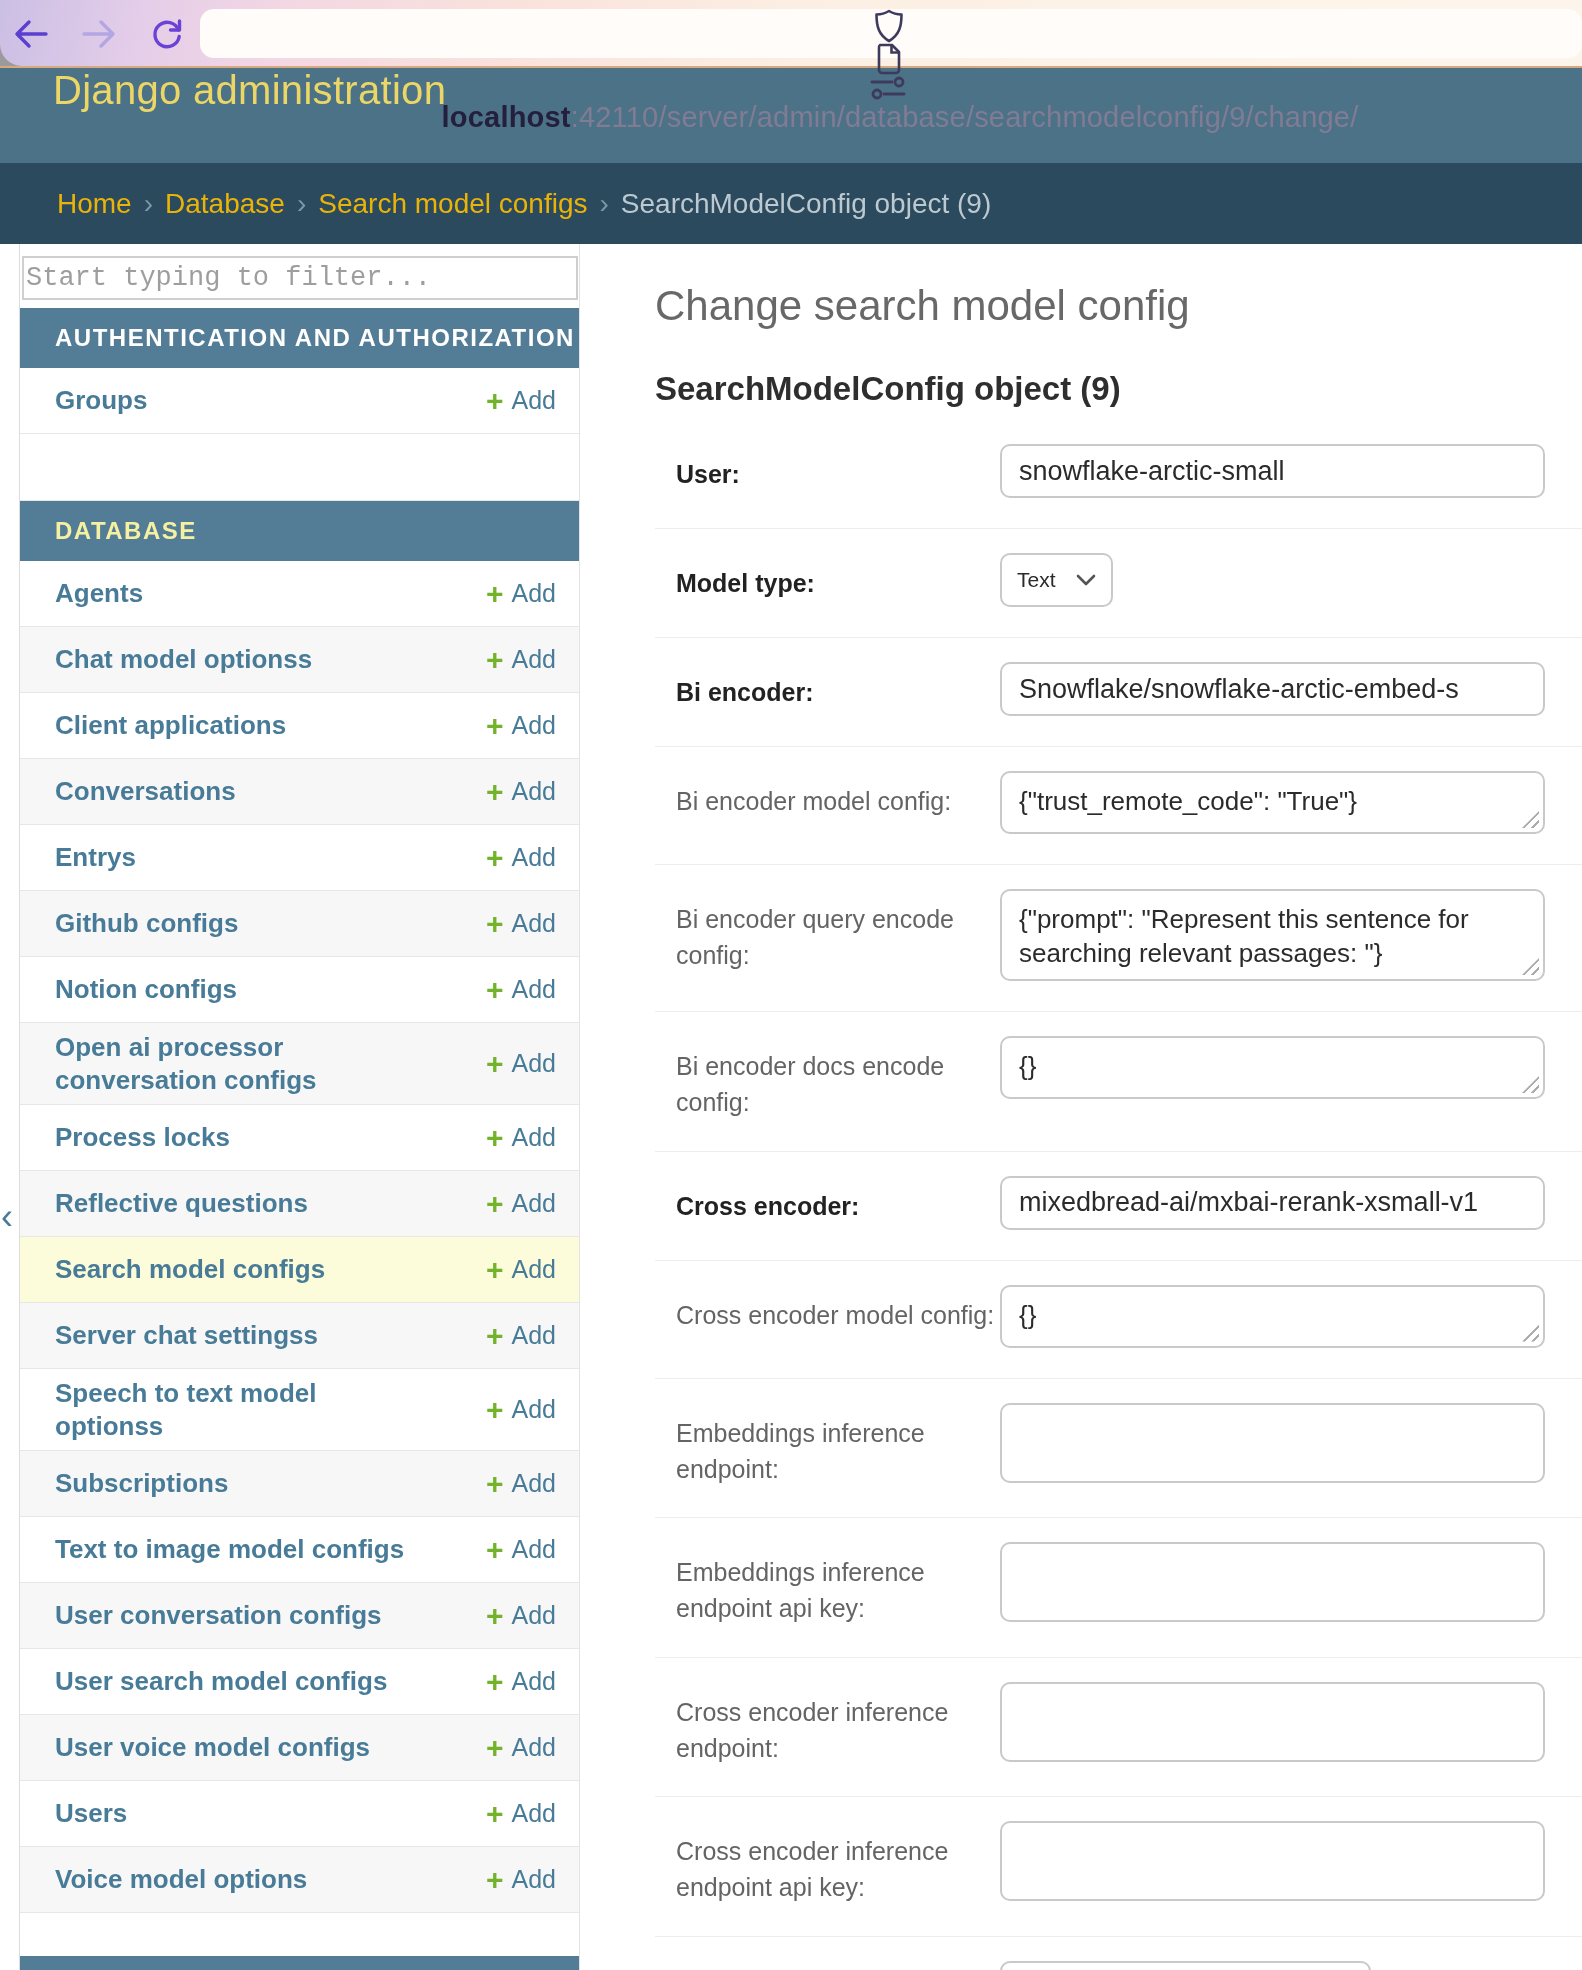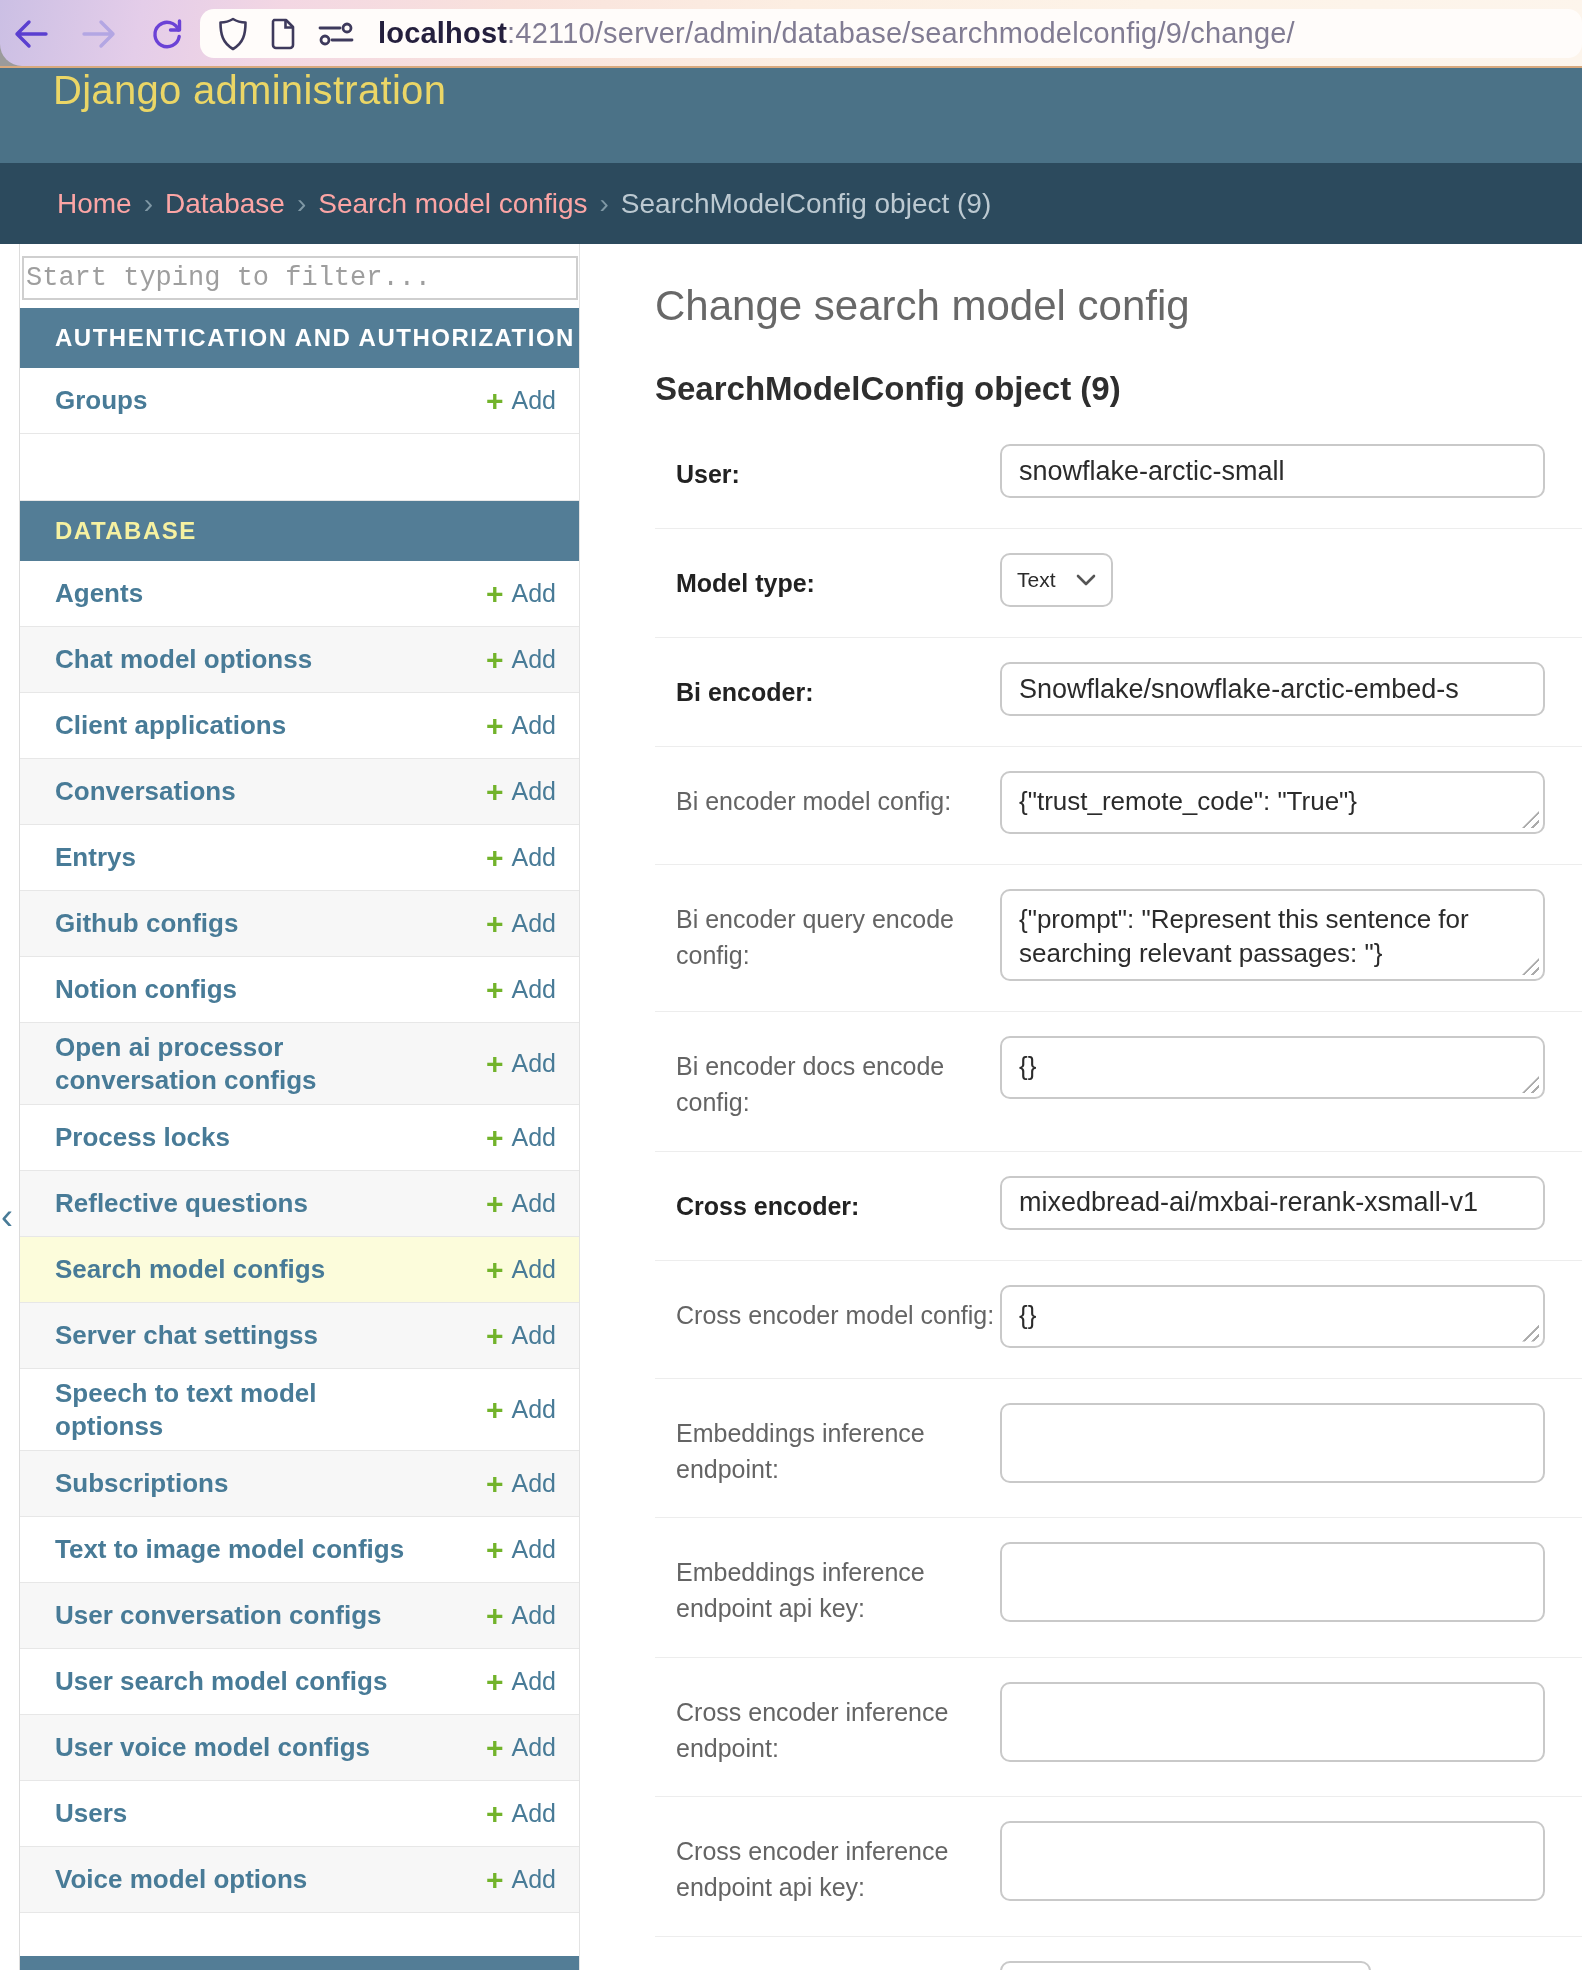--- a/index.html
+++ b/index.html
@@ -7,32 +7,32 @@
               font-family:"Liberation Sans","DejaVu Sans",sans-serif; }
 
   
   .chrome { position:relative; height:68px; border-bottom:2px solid #d8a97e; }
   .chrome-corner { position:absolute; left:0; bottom:0; width:26px; height:26px; background:#9b9b9b; }
   .chrome-grad { position:absolute; inset:0; border-bottom-left-radius:22px;
     background:linear-gradient(100deg,#cbbfe4 0%,#e4cde9 9%,#f3d7e3 18%,#f9e2dc 32%,#fcEEe2 50%,#fdf3e8 72%,#fdf5ec 100%); }
   .nav-btns { position:absolute; top:0; left:0; height:68px; display:flex; align-items:center; gap:34px; padding-left:14px; }
   .nav-btns svg { display:block; }
   .url-pill { position:absolute; left:200px; right:0px; top:9px; height:49px; background:#fffcfa;
-              border-radius:14px; display:flex; align-items:center; padding-left:18px; }
+              border-radius:14px; display:flex; align-items:center; padding-left:18px;flex-direction:column; }
   .pill-icon { margin-right:22px; display:flex; align-items:center; }
   .url-text { font-size:29px; color:#817c93; white-space:nowrap; letter-spacing:0.2px; }
   .url-text b { color:#241f3d; font-weight:700; }
 
   
   .branding { height:95px; background:#4b7287; display:flex; padding-left:53px; }
   .branding .site-title { font-size:40px; font-weight:400; color:#ebd666; letter-spacing:0.3px; }
 
   .breadcrumbs { height:81px; background:#2c4a5d; display:flex; align-items:center; padding-left:57px;
                  font-size:28px; color:#9fb3bd; }
-  .breadcrumbs a { color:#fca5a5; text-decoration:none; }
+  .breadcrumbs a { color:#eab308; text-decoration:none; }
   .breadcrumbs .sep { margin:0 12px; color:#7f98a5; }
   .breadcrumbs .current { color:#bcc9d1; }
 
   
   .layout { display:flex; height:1726px; }
   .toggle-strip { width:20px; border-right:1px solid #dcdcdc; position:relative; background:#fff; flex:0 0 auto; }
   .toggle-strip .tgl { position:absolute; left:1px; top:955px; font-size:36px; color:#487b97; cursor:pointer; line-height:1; }
 
   
   .sidebar { width:560px; flex:0 0 auto; border-right:1px solid #e3e3e3; display:flex; flex-direction:column; background:#fff; }

